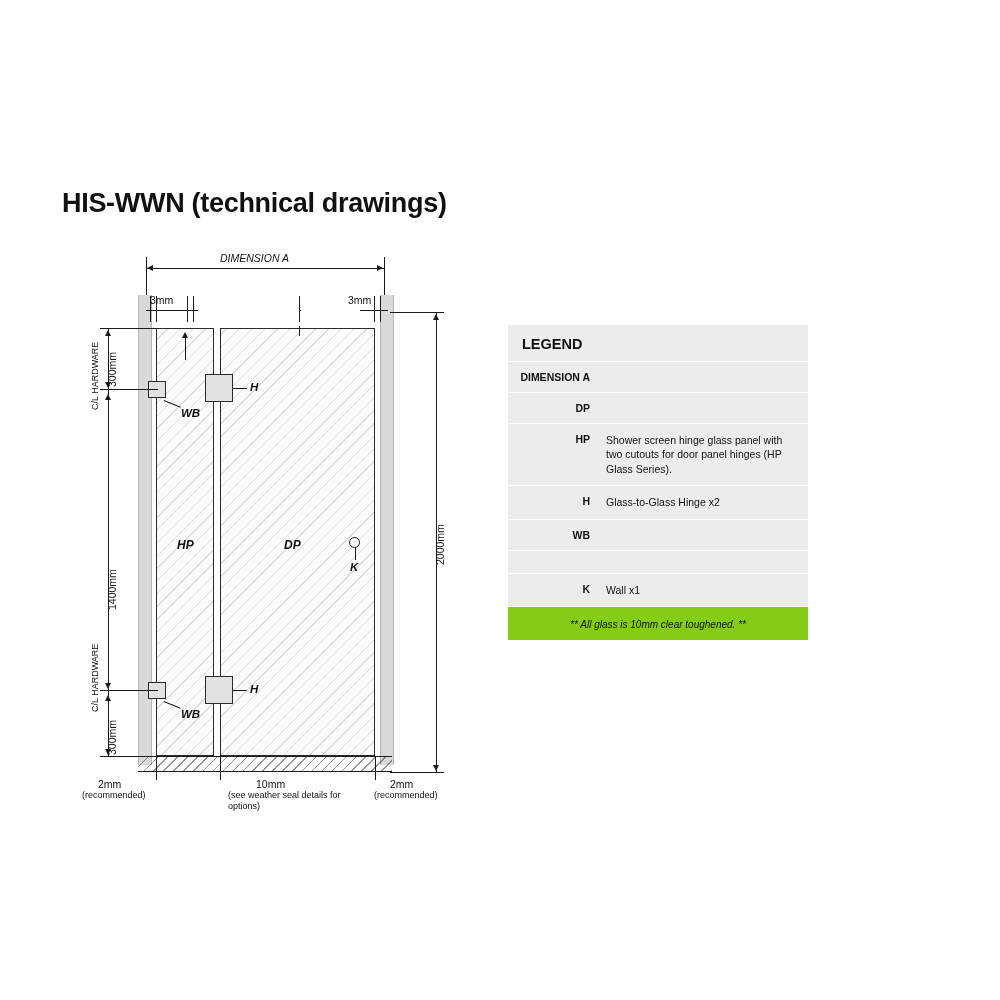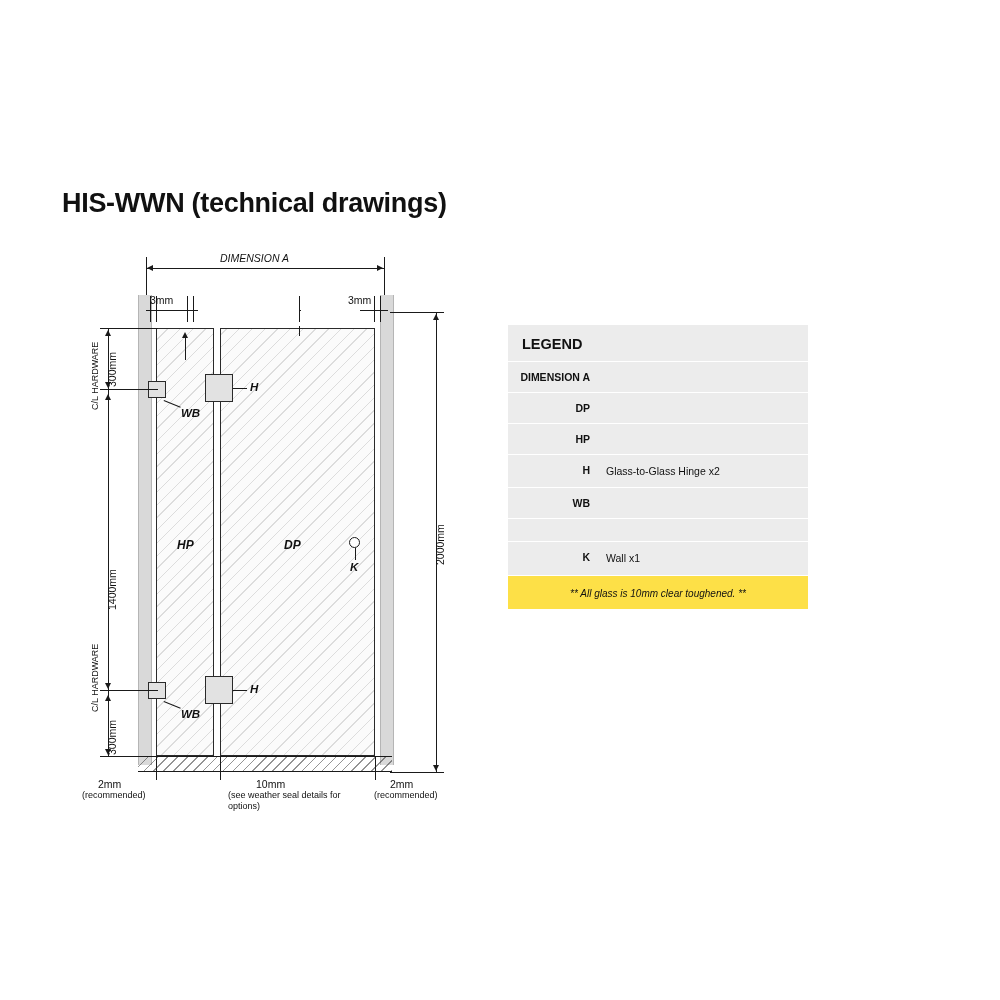--- a/index.html
+++ b/index.html
@@ -155,21 +155,21 @@
     color: #111;
     white-space: nowrap;
   }
   .lrow .val.wrap { white-space: normal; }
   .lrow.spacer { min-height: 22px; }
   .lfoot {
     padding: 12px 6px 10px 6px;
     text-align: center;
     font-style: italic;
     font-size: 10px;
-    background: #fde047;
+    background: #84cc16;
     color: #111;
   }
 </style>
 </head>
 <body>
 
 <div id="page">
 
   <div class="title">HIS-WWN (technical drawings)</div>
 
@@ -283,20 +283,21 @@
     <div class="lrow">
       <div class="key">DIMENSION A</div>
     </div>
 
     <div class="lrow">
       <div class="key">DP</div>
     </div>
 
     <div class="lrow">
       <div class="key">HP</div>
+      <div class="val wrap">Shower screen hinge glass panel with two cutouts for door panel hinges (HP Glass Series).</div>
     </div>
 
     <div class="lrow">
       <div class="key">H</div>
       <div class="val">Glass-to-Glass Hinge x2</div>
     </div>
 
     <div class="lrow">
       <div class="key">WB</div>
     </div>

